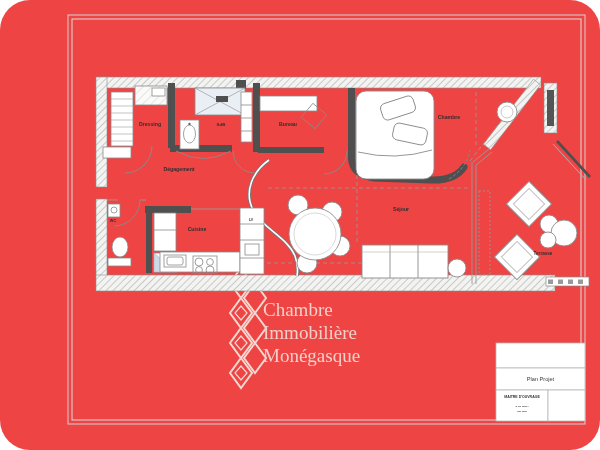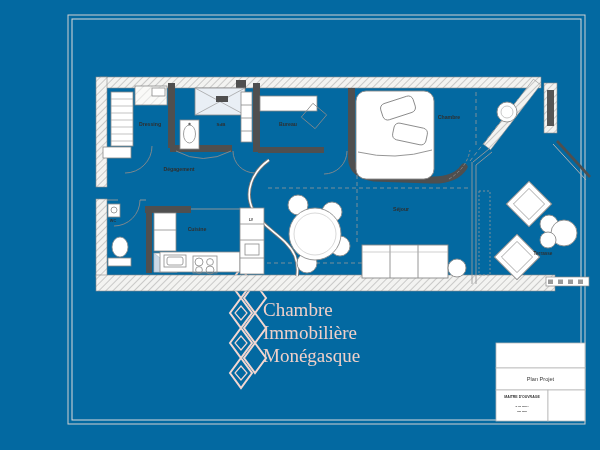--- a/index.html
+++ b/index.html
@@ -1,17 +1,17 @@
 <!DOCTYPE html>
 <html><head>
 <meta charset="utf-8">
 <style>
   html,body{margin:0;padding:0;background:#ffffff;}
-  .page{position:relative;width:600px;height:450px;background:#0369a1;overflow:hidden;
-        font-family:"Liberation Sans", sans-serif;}
+  .page{position:relative;width:600px;height:450px;background:#ef4444;overflow:hidden;
+        font-family:"Liberation Sans", sans-serif;border-radius:30px;}
   svg{position:absolute;top:0;left:0;}
   text{font-family:"Liberation Sans", sans-serif;}
   .room-label{fill:#2f2f2f;font-weight:700;}
   .wm-text{font-family:"Liberation Serif", serif;}
 </style>
 </head>
 <body>
 
 <div class="page">
 <svg width="600" height="450" viewBox="0 0 600 450">

